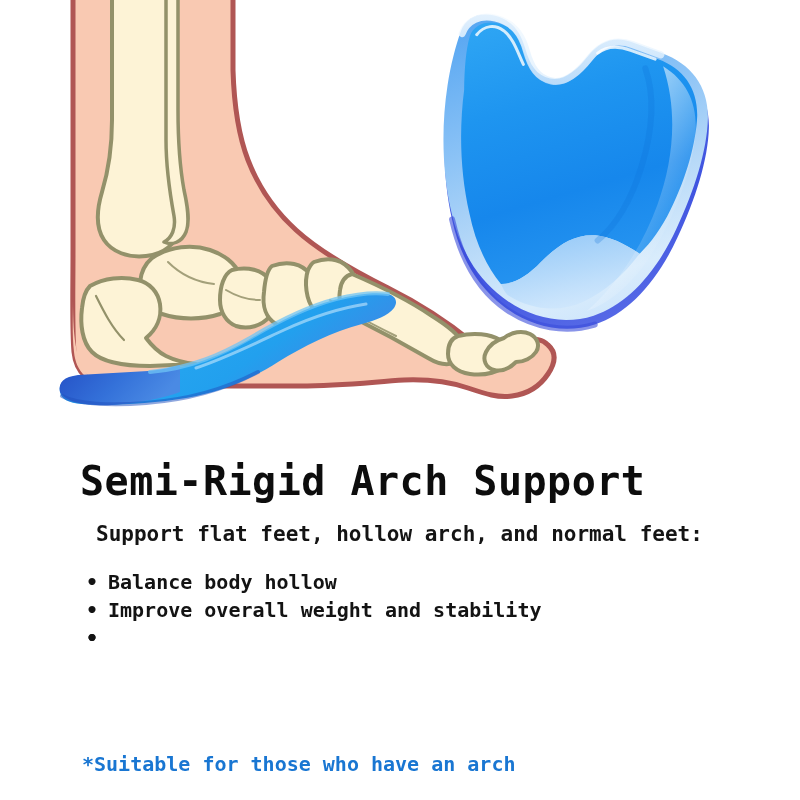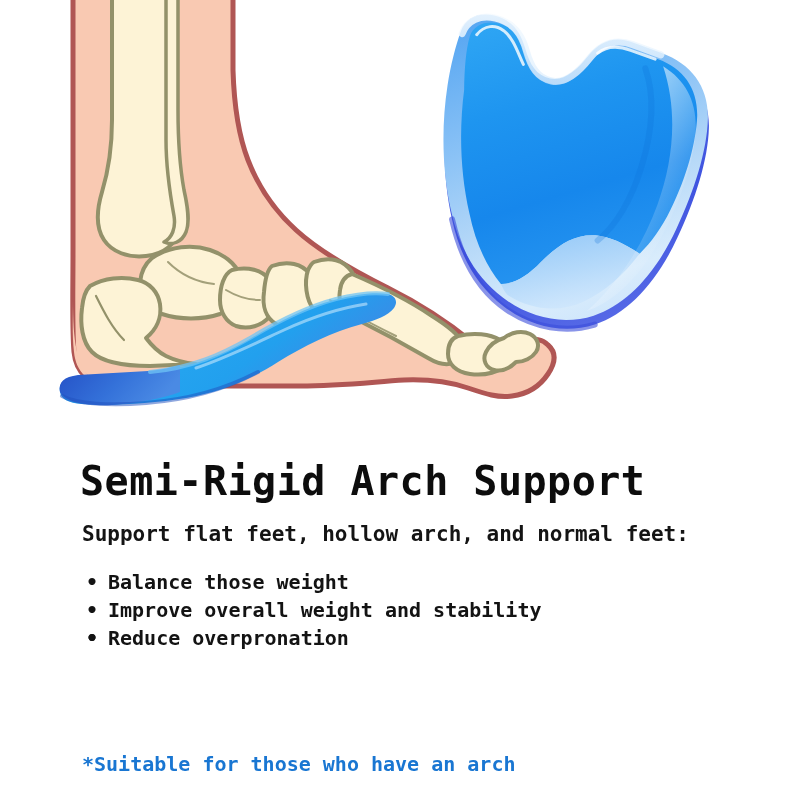--- a/index.html
+++ b/index.html
@@ -51,21 +51,21 @@
     font-family: "DejaVu Sans Mono", monospace;
     font-weight: bold;
     font-size: 40px;
     letter-spacing: 0.5px;
     color: #0d0d0d;
     white-space: nowrap;
   }
 
   .subtitle {
     position: absolute;
-    left: 82px;
+    left: 96px;
     top: 82px;
     font-family: "DejaVu Sans Mono", monospace;
     font-weight: bold;
     font-size: 21px;
     letter-spacing: 0px;
     color: #141414;
     white-space: nowrap;
   }
 
   .benefits {
@@ -406,32 +406,31 @@
 
   <div id="copy">
 
     <div class="title">Semi-Rigid Arch Support</div>
 
     <div class="subtitle">Support flat feet, hollow arch, and normal feet:</div>
 
     <ul class="benefits">
       <li>
         <span class="dot">•</span>
-        <span>Balance those weight</span>
+        <span>Balance body hollow</span>
       </li>
       <li>
         <span class="dot">•</span>
         <span>Improve overall weight and stability</span>
       </li>
       <li>
         <span class="dot">•</span>
       </li>
       <li>
         <span class="dot">•</span>
-        <span>Reduce overpronation</span>
       </li>
     </ul>
 
     <div class="note">
       <span class="note-line-1">*Suitable for those who have an arch</span>
       
     </div>
 
   </div>
 </div>

